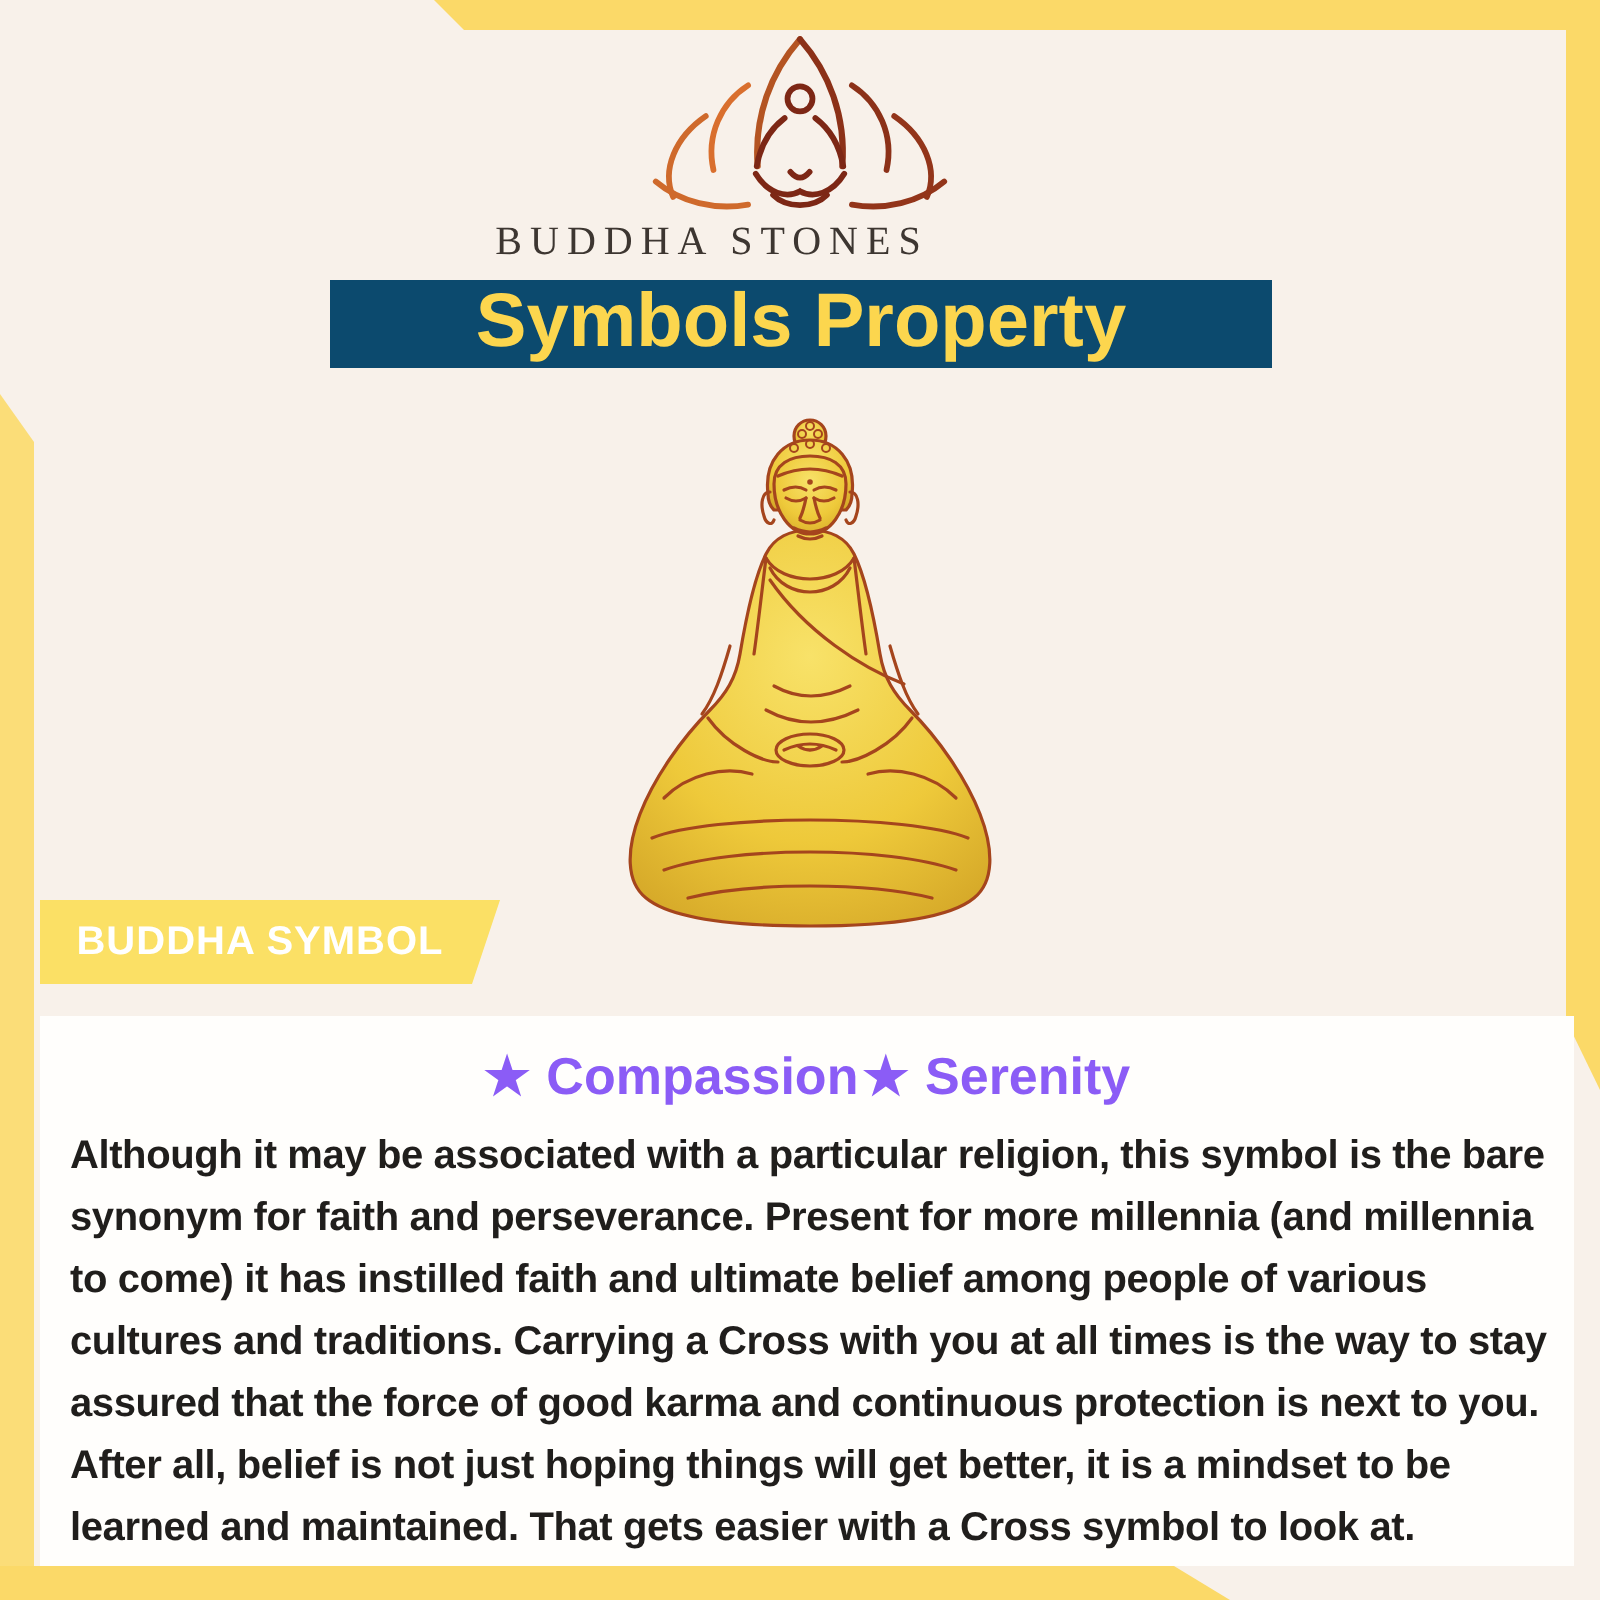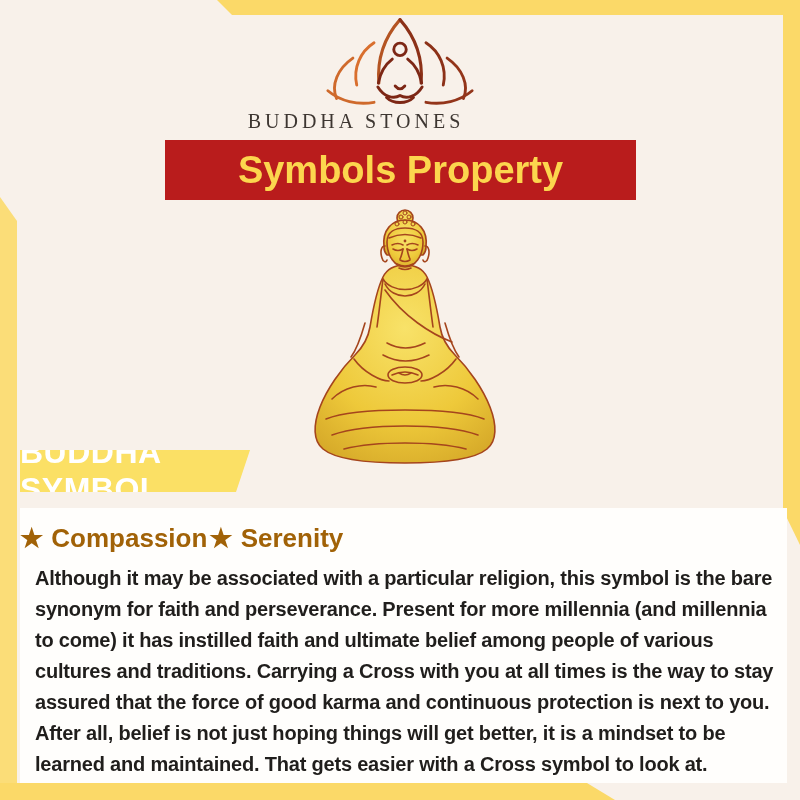--- a/index.html
+++ b/index.html
@@ -37,56 +37,56 @@
   }
   .brand-name {
     position: absolute; left: 0; top: 110px; width: 712px;
     text-align: center;
     font-family: "Liberation Serif", serif;
     font-size: 20px; letter-spacing: 4px;
     color: #3d3631;
   }
   
   .title-band {
-    position: absolute; left: 165px; top: 140px; width: 471px; height: 60px;
-    background: #b91c1c;
-    display: flex; align-items: center; justify-content: center;
+    position: absolute; left: 165px; top: 140px; width: 471px; height: 44px;
+    background: #0c4a6e;
+    display: flex; align-items: flex-start; justify-content: center;
   }
   .title-band h1 {
     margin: 0;
     font-size: 38px; font-weight: 700;
     color: #fcd64e;
     letter-spacing: 0;
   }
   
   .buddha-wrap {
     position: absolute; left: 286px; top: 205px; width: 238px; height: 260px;
   }
   
   .ribbon {
     position: absolute; left: 20px; top: 450px; width: 230px; height: 42px;
     background: #fbe065;
     clip-path: polygon(0 0, 100% 0, calc(100% - 14px) 100%, 0 100%);
     display: flex; align-items: center; justify-content: center;
   }
   .ribbon span {
-    color: #ffffff; font-size: 32px; font-weight: 600;
+    color: #ffffff; font-size: 20px; font-weight: 600;
     letter-spacing: 0.5px;
     padding-right: 10px;
   }
   
   .panel {
     position: absolute; left: 20px; top: 508px; width: 767px; height: 275px;
     background: #fffefc;
   }
   .props-line {
     margin-top: 14px;
-    text-align: left;
+    text-align: center;
     font-size: 26px; font-weight: 700;
-    color: #a16207;
+    color: #8b5cf6;
     line-height: 32px;
   }
   .props-line .star { margin-right: 8px; }
   .description {
     margin: 9px 14px 0 15px;
     width: 742px;
     font-size: 20px; font-weight: 700;
     letter-spacing: -0.2px;
     line-height: 31px;
     color: #201e1c;

